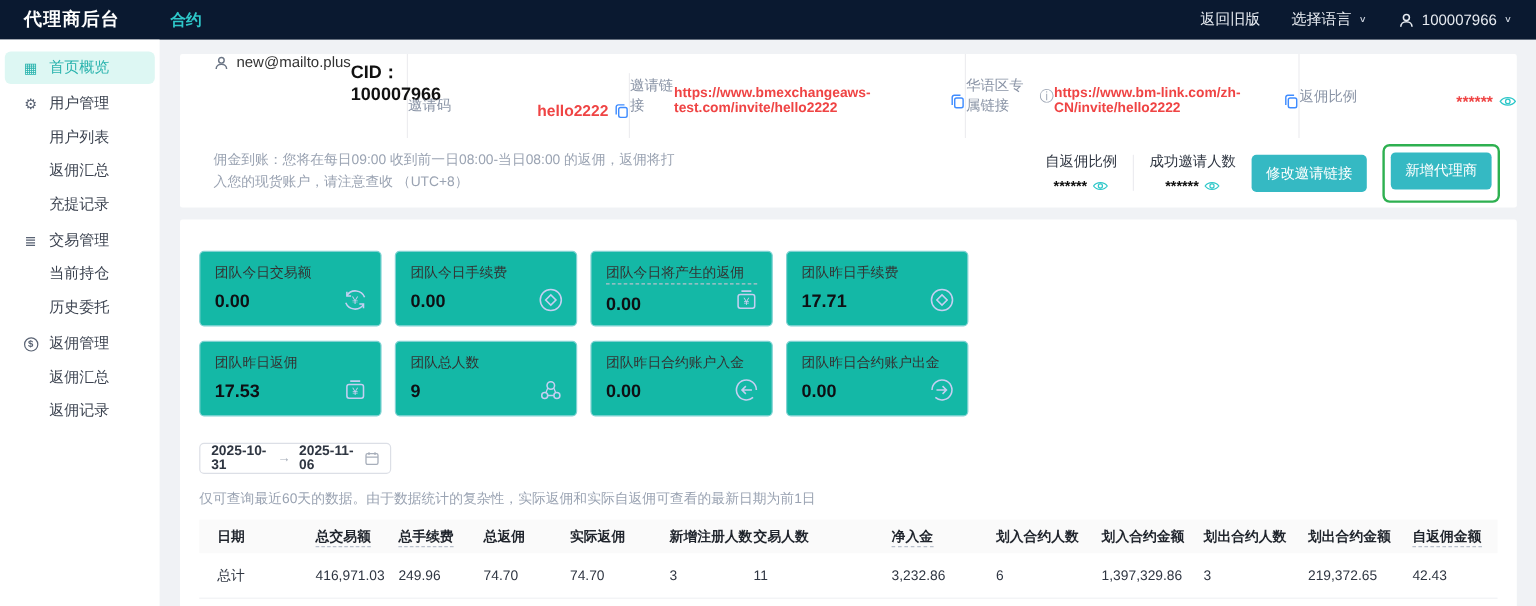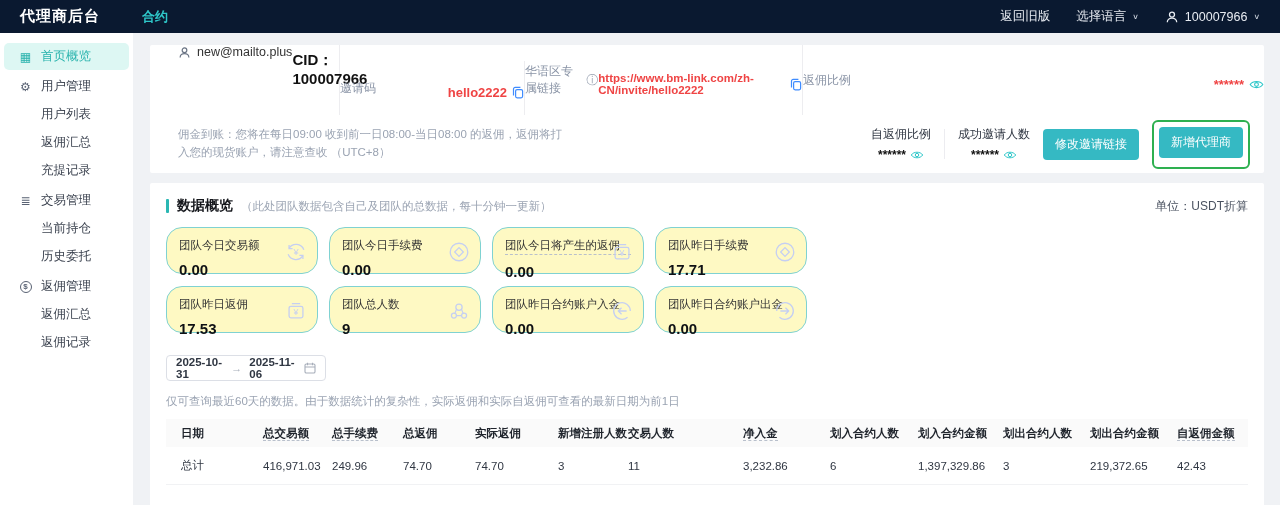--- a/index.html
+++ b/index.html
@@ -53,21 +53,21 @@
 
   
   .overview { margin-top:10px; padding:14px 16px; min-height:330px; }
   .ov-header { display:flex; align-items:center; }
   .teal-bar { width:3px; height:14px; background:#2ab7b3; margin-right:8px; border-radius:1px; }
   .ov-title { font-weight:bold; font-size:14px; color:#16181d; }
   .ov-sub { margin-left:8px; color:#9aa3b2; font-size:11.5px; }
   .ov-unit { margin-left:auto; color:#4a5260; font-size:12px; }
 
   .stat-grid { margin-top:12px; display:grid; grid-template-columns:repeat(4,152px); gap:12px 11px; }
-  .stat-card { position:relative; border:1px solid #7fd2d2; border-radius:16px; height:47px; padding:10px 12px; background:#fef9c3; }
+  .stat-card { position:relative; border:1px solid #7fd2d2; border-radius:4px; height:63px; padding:10px 12px; background:#14b8a6; }
   .stat-label { font-size:11.5px; color:#333; white-space:nowrap; }
   .stat-label.dotted { border-bottom:1px dashed #b9c0cc; padding-bottom:1px; }
   .stat-value { margin-top:8px; font-weight:bold; font-size:15px; color:#0e1014; }
   .stat-icon { position:absolute; right:9px; bottom:9px; }
 
   .date-picker { margin-top:22px; width:160px; height:26px; border:1px solid #dcdfe6; border-radius:4px; display:flex; align-items:center; padding:0 9px; gap:7px; background:#fff; cursor:pointer; }
   .date-val { font-size:11.5px; font-weight:bold; color:#2f3642; }
   .date-arrow { color:#a7aeba; font-size:11px; }
   .date-cal { margin-left:auto; display:flex; }
 
@@ -176,20 +176,32 @@
             <span>hello2222</span>
             <span>
               <svg width="12" height="13" viewBox="0 0 12 13">
                   <rect x="3.6" y="3.6" width="7" height="8.2" rx="1.5" fill="none" stroke="#3f8cff" stroke-width="1.2"></rect>
                   <path d="M8.4 1.4 H3.2 A1.7 1.7 0 0 0 1.5 3.1 V9.4" fill="none" stroke="#3f8cff" stroke-width="1.2"></path>
                 </svg>
             </span>
           </div>
         </div>
 
+        <div class="psec psec-link">
+          <div class="plabel">邀请链接</div>
+          <div class="pvalue" style="font-size:11.5px;">
+            <span>https://www.bmexchangeaws-test.com/invite/hello2222</span>
+            <span>
+              <svg width="12" height="13" viewBox="0 0 12 13">
+                  <rect x="3.6" y="3.6" width="7" height="8.2" rx="1.5" fill="none" stroke="#3f8cff" stroke-width="1.2"></rect>
+                  <path d="M8.4 1.4 H3.2 A1.7 1.7 0 0 0 1.5 3.1 V9.4" fill="none" stroke="#3f8cff" stroke-width="1.2"></path>
+                </svg>
+            </span>
+          </div>
+        </div>
 
         <div class="psec psec-cn">
           <div class="plabel">
             <span>华语区专属链接</span>
             <span class="info-i">ⓘ</span>
           </div>
           <div class="pvalue" style="font-size:11.5px;">
             <span>https://www.bm-link.com/zh-CN/invite/hello2222</span>
             <span>
               <svg width="12" height="13" viewBox="0 0 12 13">
@@ -244,26 +256,20 @@
           </div>
           <button class="btn">修改邀请链接</button>
           <span class="green-box">
             <button class="btn">新增代理商</button>
           </span>
         </div>
       </div>
     </div>
 
     <div class="card overview">
-      <div class="ov-header">
-        <div class="teal-bar"></div>
-        <div class="ov-title">数据概览</div>
-        <div class="ov-sub">（此处团队数据包含自己及团队的总数据，每十分钟一更新）</div>
-        <div class="ov-unit">单位：USDT折算</div>
-      </div>
 
       <div class="stat-grid">
         <div class="stat-card">
           <div class="stat-label">团队今日交易额</div>
           <div class="stat-value">0.00</div>
           <span class="stat-icon">
             <svg width="24" height="24" viewBox="0 0 26 26">
                 <path d="M21.5 10.5 A9 9 0 0 0 5.5 9" fill="none" stroke="#c5cff2" stroke-width="1.4"></path>
                 <path d="M4.5 15.5 A9 9 0 0 0 20.5 17" fill="none" stroke="#c5cff2" stroke-width="1.4"></path>
                 <path d="M5.5 5.5 v3.8 h3.8" fill="none" stroke="#c5cff2" stroke-width="1.4"></path>

